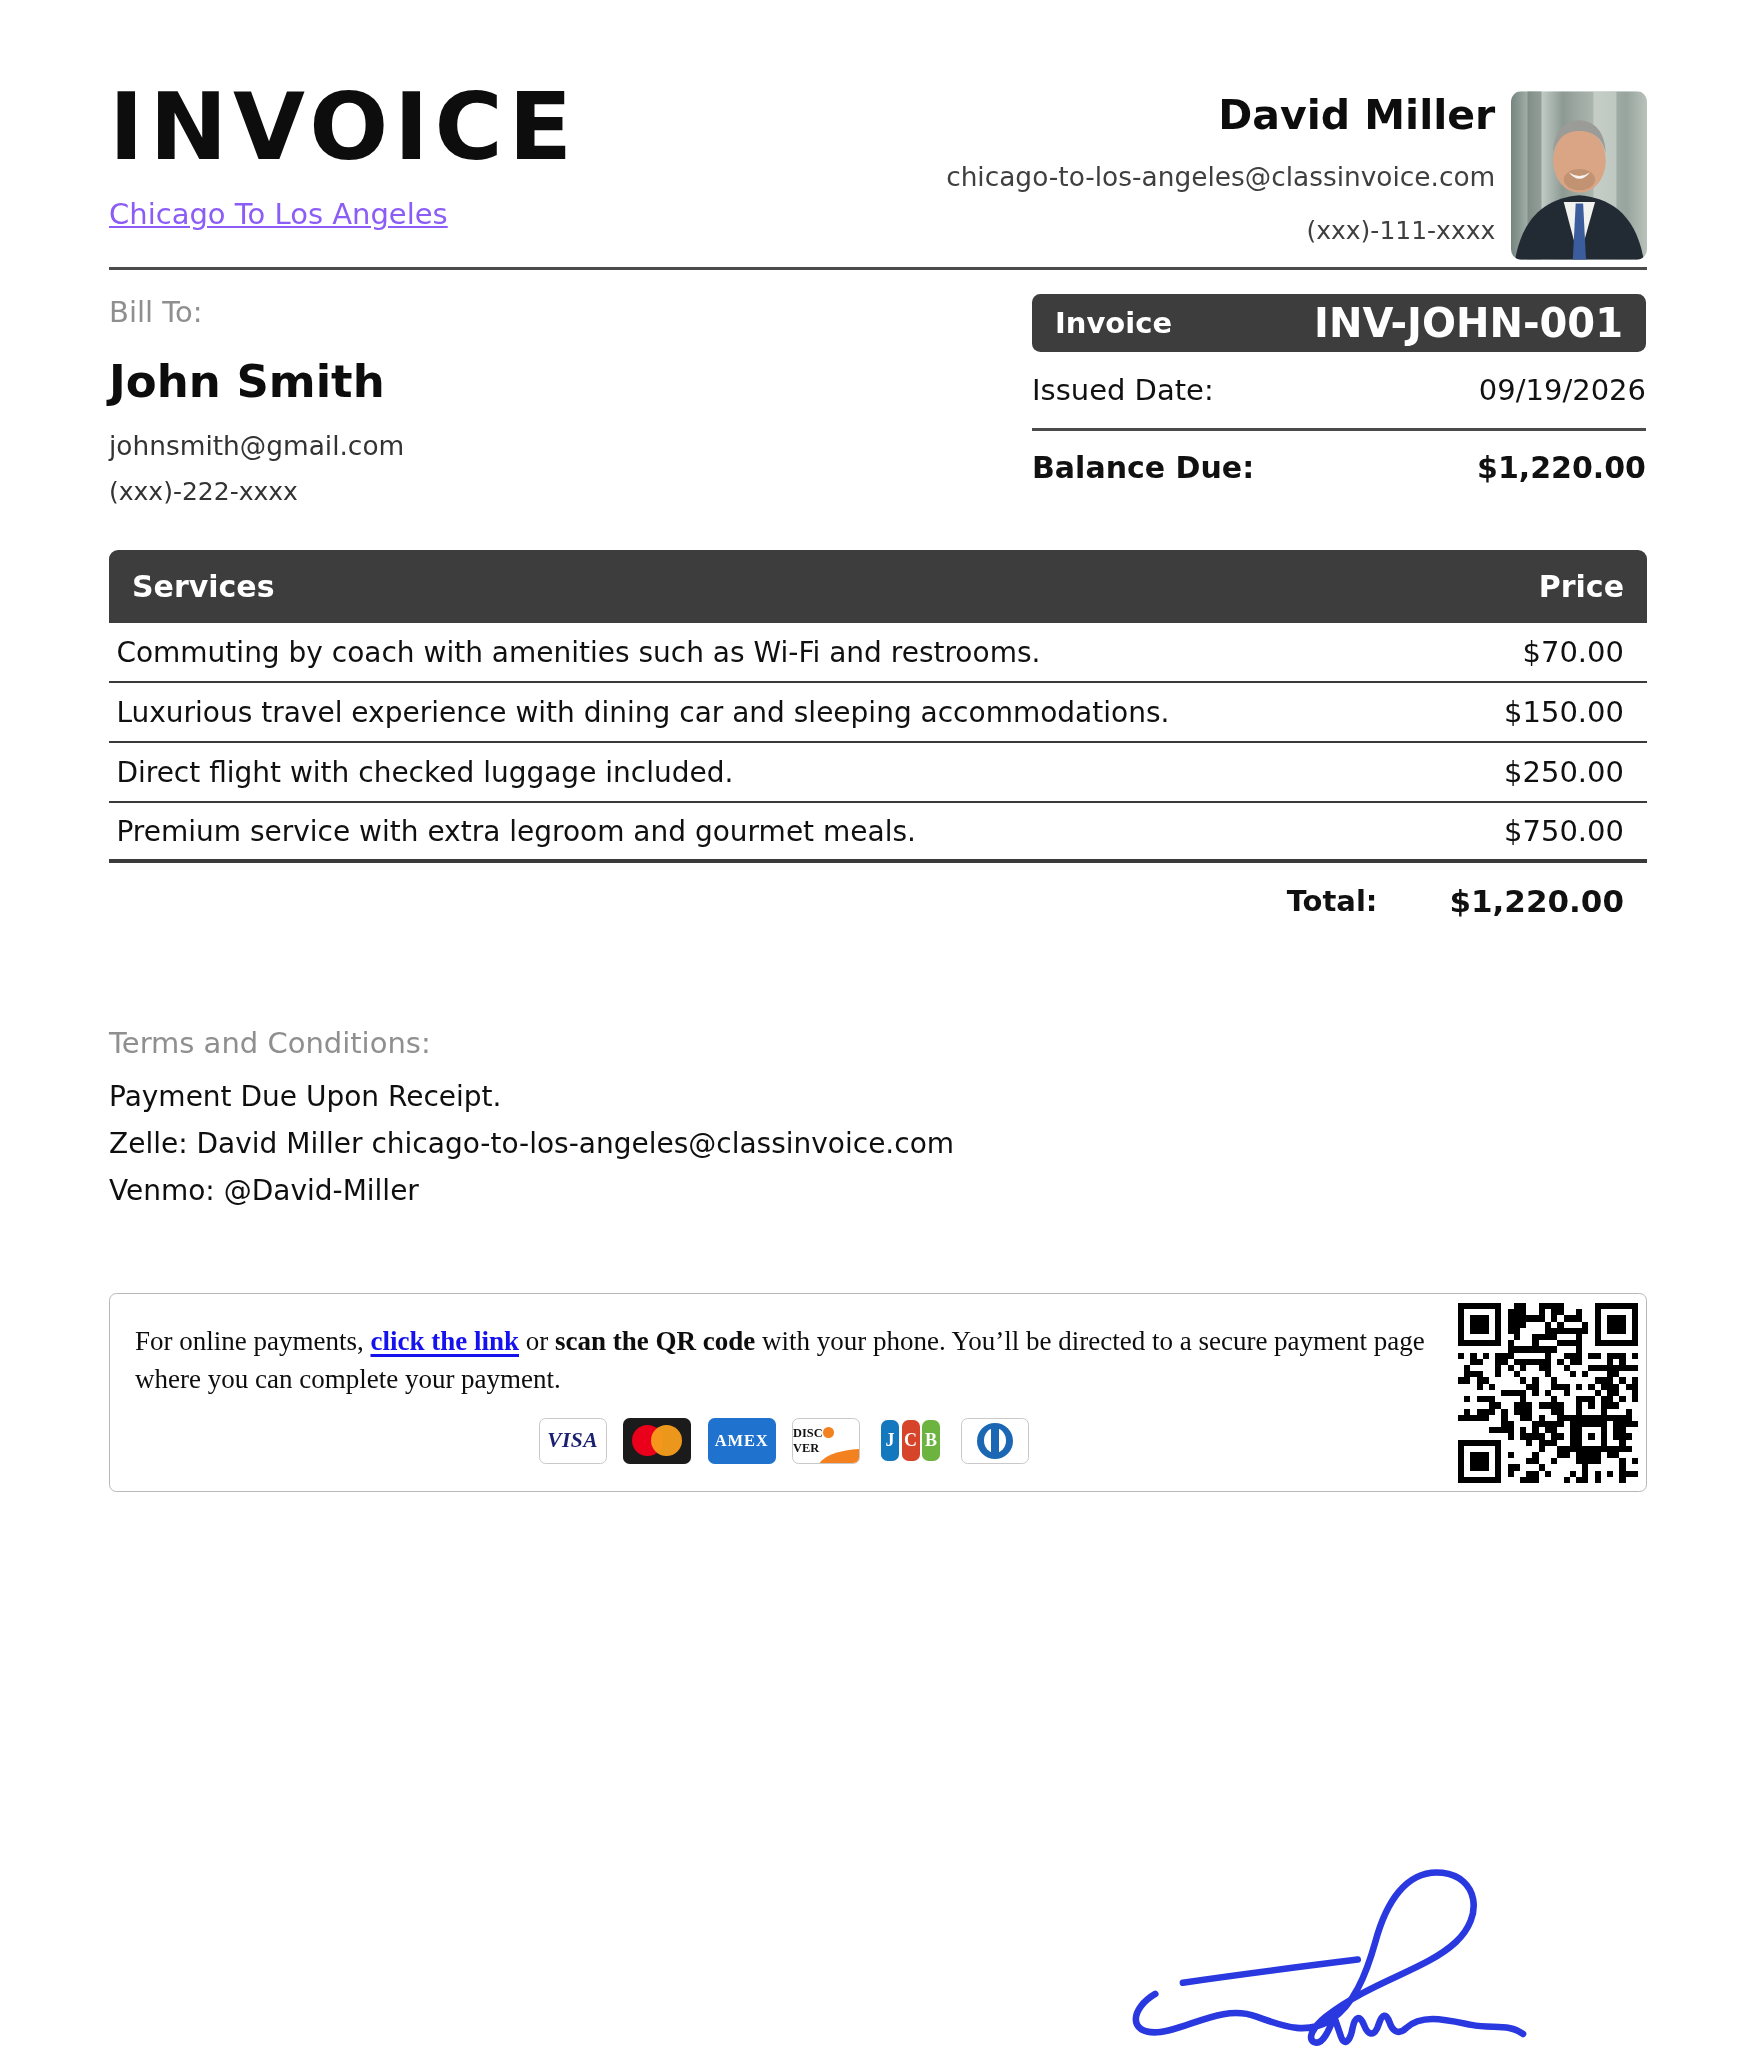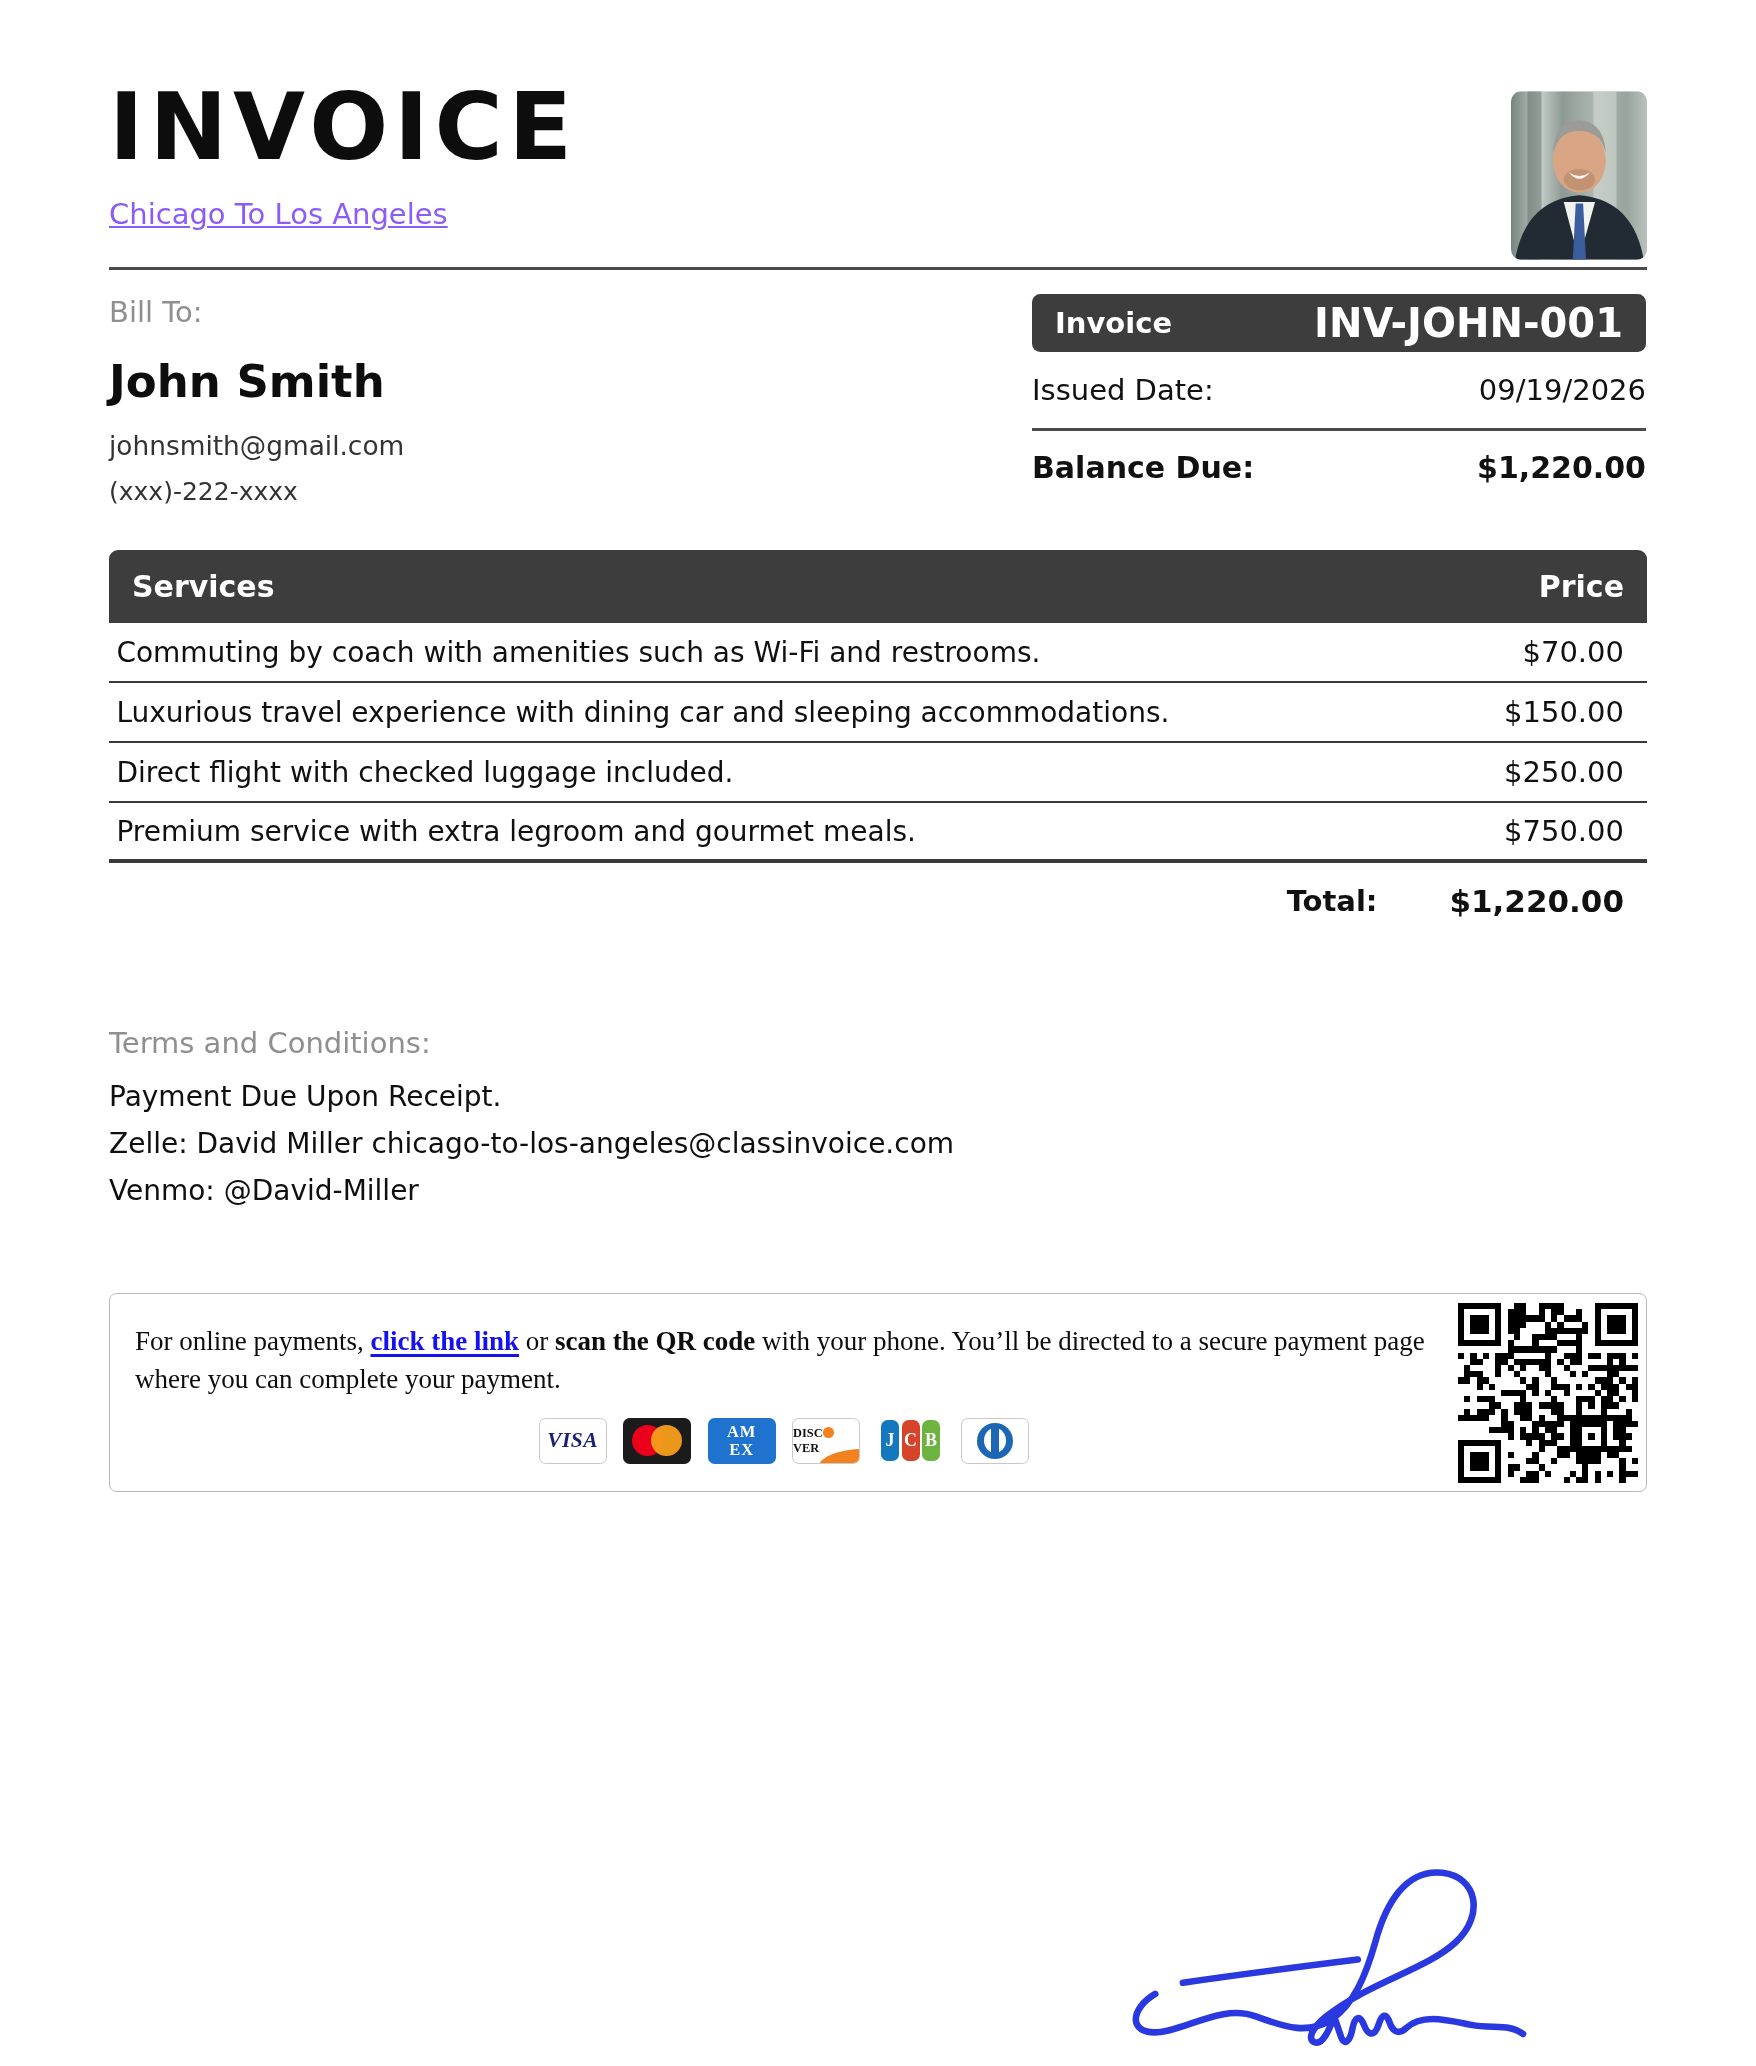--- a/index.html
+++ b/index.html
@@ -68,21 +68,21 @@
   .pay-bold { font-weight:800; }
   .cards { margin-top:20px; display:flex; justify-content:center; align-items:center; gap:16.5px; }
   .card { width:68px; height:46px; border-radius:6.6px; position:relative; overflow:hidden;
     display:flex; align-items:center; justify-content:center; flex:none; }
   .card.white { background:#fff; border:1.2px solid #c9c9c9; }
   .card-visa span { font-size:21.5px; font-weight:800; font-style:italic; color:var(--visa_blue,#1a1f71); letter-spacing:0.4px; }
   .card-mc { background:var(--mc_dark,#1b1b1b); }
   .card-mc .c { width:31px; height:31px; border-radius:50%; position:absolute; top:7.9px; }
   .card-mc .red { background:var(--mc_red,#eb001b); left:9px; }
   .card-mc .orange { background:var(--mc_orange,#f79e1b); right:9px; opacity:.95; }
-  .card-amex { background:var(--amex_blue,#1f72cd); flex-direction:column; }
+  .card-amex { background:var(--amex_blue,#1f72cd); flex-direction:row; }
   .card-amex span { color:#fff; font-weight:800; font-size:16.5px; line-height:17.4px; letter-spacing:0.8px; }
   .card-disc span { font-size:12.4px; font-weight:800; color:#111; letter-spacing:0; z-index:2; }
   .card-disc .o { display:inline-block; width:10.7px; height:10.7px; border-radius:50%; background:var(--discover_orange,#f48120); vertical-align:middle; margin:0 0.4px 2.5px 0.4px; }
   .card-disc .swoosh { position:absolute; right:-4.1px; bottom:-5.8px; width:45px; height:19px;
     background:var(--discover_orange,#f48120); border-radius:100% 0 0 0; z-index:1; }
   .card-jcb { background:#fff; gap:2.5px; }
   .jcb-stripe { width:18px; height:41px; border-radius:6.6px; display:flex; align-items:center; justify-content:center;
     color:#fff; font-weight:800; font-size:18px; }
   .jcb-b1 { background:var(--jcb_blue,#1478be); }
   .jcb-b2 { background:var(--jcb_red,#d6442a); }
@@ -98,20 +98,25 @@
 </style>
 </head>
 <body>
 
 <div class="abs header">
   <div>
     <div class="brand-title">INVOICE</div>
     <div class="brand-subtitle">Chicago To Los Angeles</div>
   </div>
   <div class="seller">
+    <div class="seller-text">
+      <div class="seller-name">David Miller</div>
+      <div class="seller-email">chicago-to-los-angeles@classinvoice.com</div>
+      <div class="seller-phone">(xxx)-111-xxxx</div>
+    </div>
     <div class="seller-photo">
       <svg viewBox="0 0 330 408" width="136" height="169" aria-hidden="true">
         <defs>
           <linearGradient id="bgbands" x1="0" y1="0" x2="1" y2="0">
             <stop offset="0" stop-color="#76857f"></stop>
               <stop offset="0.22" stop-color="#c4cdc8"></stop>
             <stop offset="0.38" stop-color="#8d9a93"></stop>
               <stop offset="0.62" stop-color="#aeb8b1"></stop>
             <stop offset="0.85" stop-color="#97a59e"></stop>
               <stop offset="1" stop-color="#b9c2bb"></stop>

